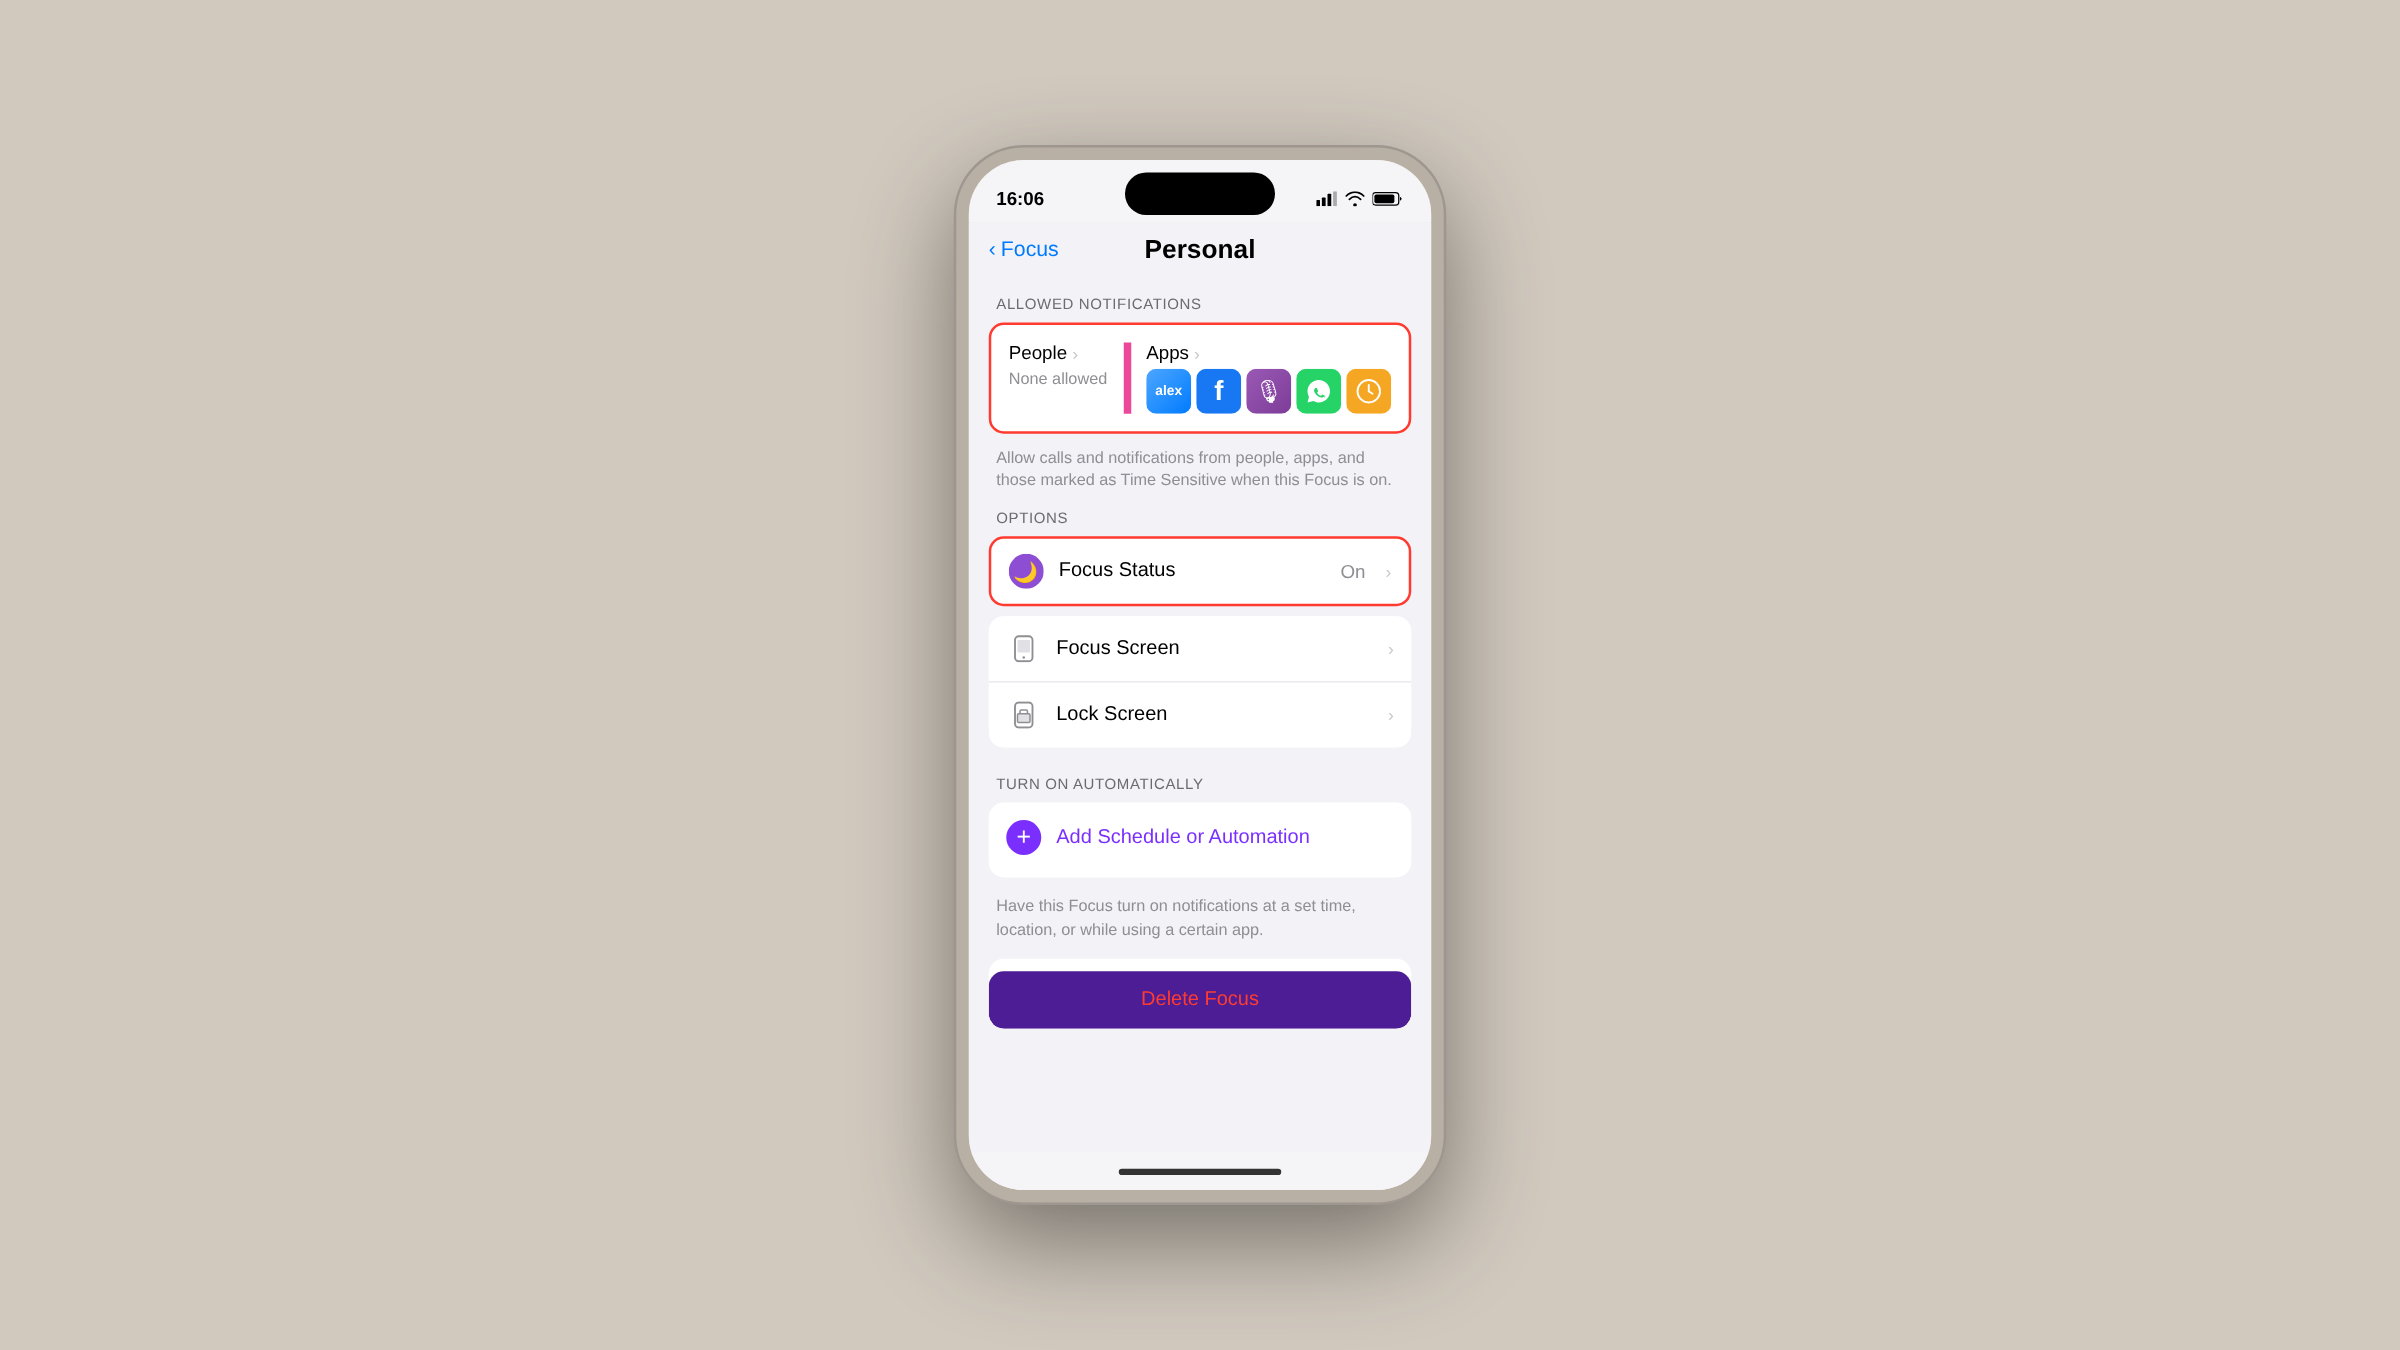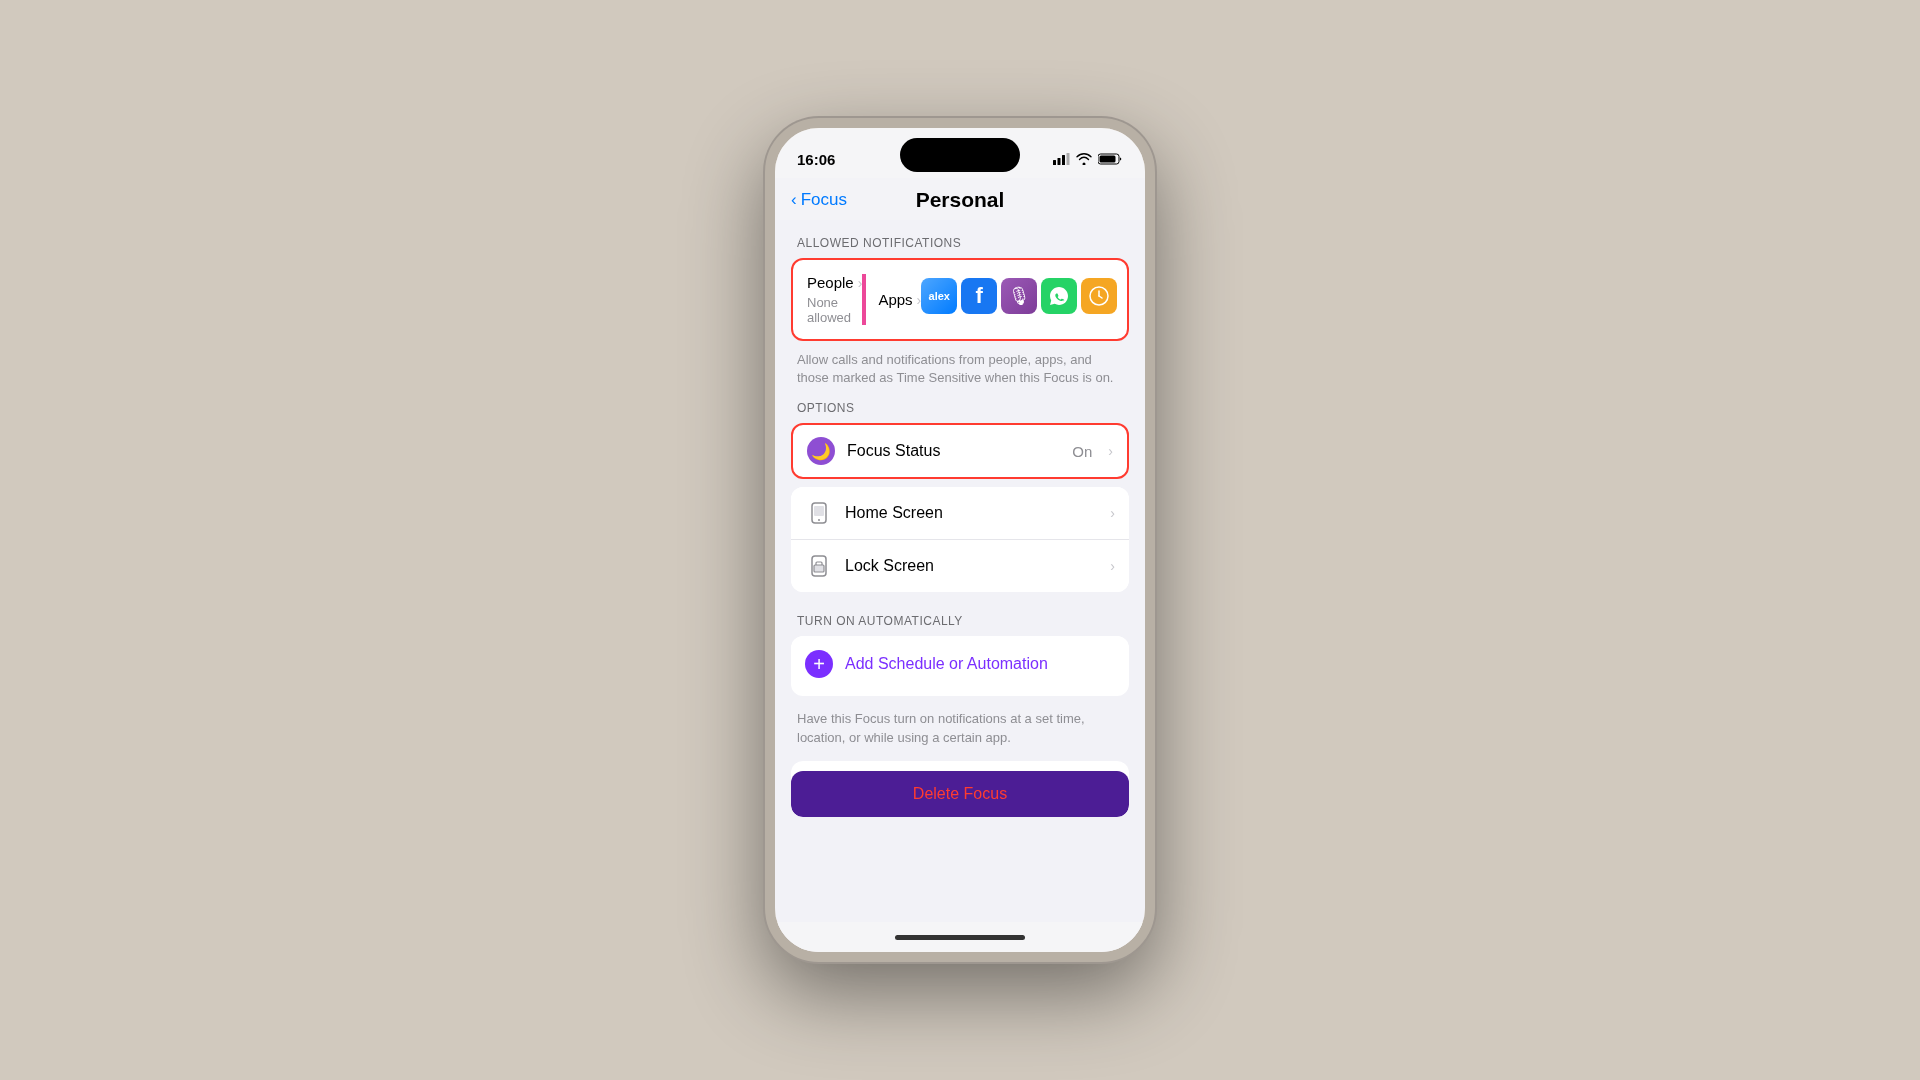--- a/index.html
+++ b/index.html
@@ -188,27 +188,28 @@
       border-radius: 12px;
       border: 2.5px solid #ff3b30;
       margin-bottom: 4px;
       padding: 14px 14px;
       display: flex;
       gap: 12px;
     }
 
     .notifications-left {
       flex: 1;
-      border-right: 4px solid #ec4899;
+      border-right: 6px solid #ec4899;
+      padding-right: 12px;
     }
 
     .notifications-right {
       flex: 1;
       display: flex;
-      flex-direction: row;
+      flex-direction: column;
     }
 
     .notif-label {
       font-size: 15px;
       font-weight: 500;
       color: #000;
       display: flex;
       align-items: center;
       gap: 4px;
     }
@@ -558,21 +559,21 @@
 
       <div class="options-card">
         <div class="list-row">
           <div class="list-row-icon">
             <svg width="22" height="22" viewBox="0 0 22 22">
               <rect x="4" y="1" width="14" height="20" rx="3" fill="none" stroke="#8e8e93" stroke-width="1.5"></rect>
               <rect x="6" y="4" width="10" height="10" rx="1" fill="#e0e0e5"></rect>
               <circle cx="11" cy="18" r="1" fill="#8e8e93"></circle>
             </svg>
           </div>
-          <span class="list-row-text">Home Screen</span>
+          <span class="list-row-text">Focus Screen</span>
           <div class="list-row-right">
             <span class="chevron">›</span>
           </div>
         </div>
         <div class="list-row">
           <div class="list-row-icon">
             <svg width="22" height="22" viewBox="0 0 22 22">
               <rect x="4" y="1" width="14" height="20" rx="3" fill="none" stroke="#8e8e93" stroke-width="1.5"></rect>
               <rect x="8" y="7" width="6" height="5" rx="1" fill="none" stroke="#8e8e93" stroke-width="1.2"></rect>
               <rect x="6" y="10" width="10" height="7" rx="1" fill="#e0e0e5" stroke="#8e8e93" stroke-width="1.2"></rect>

